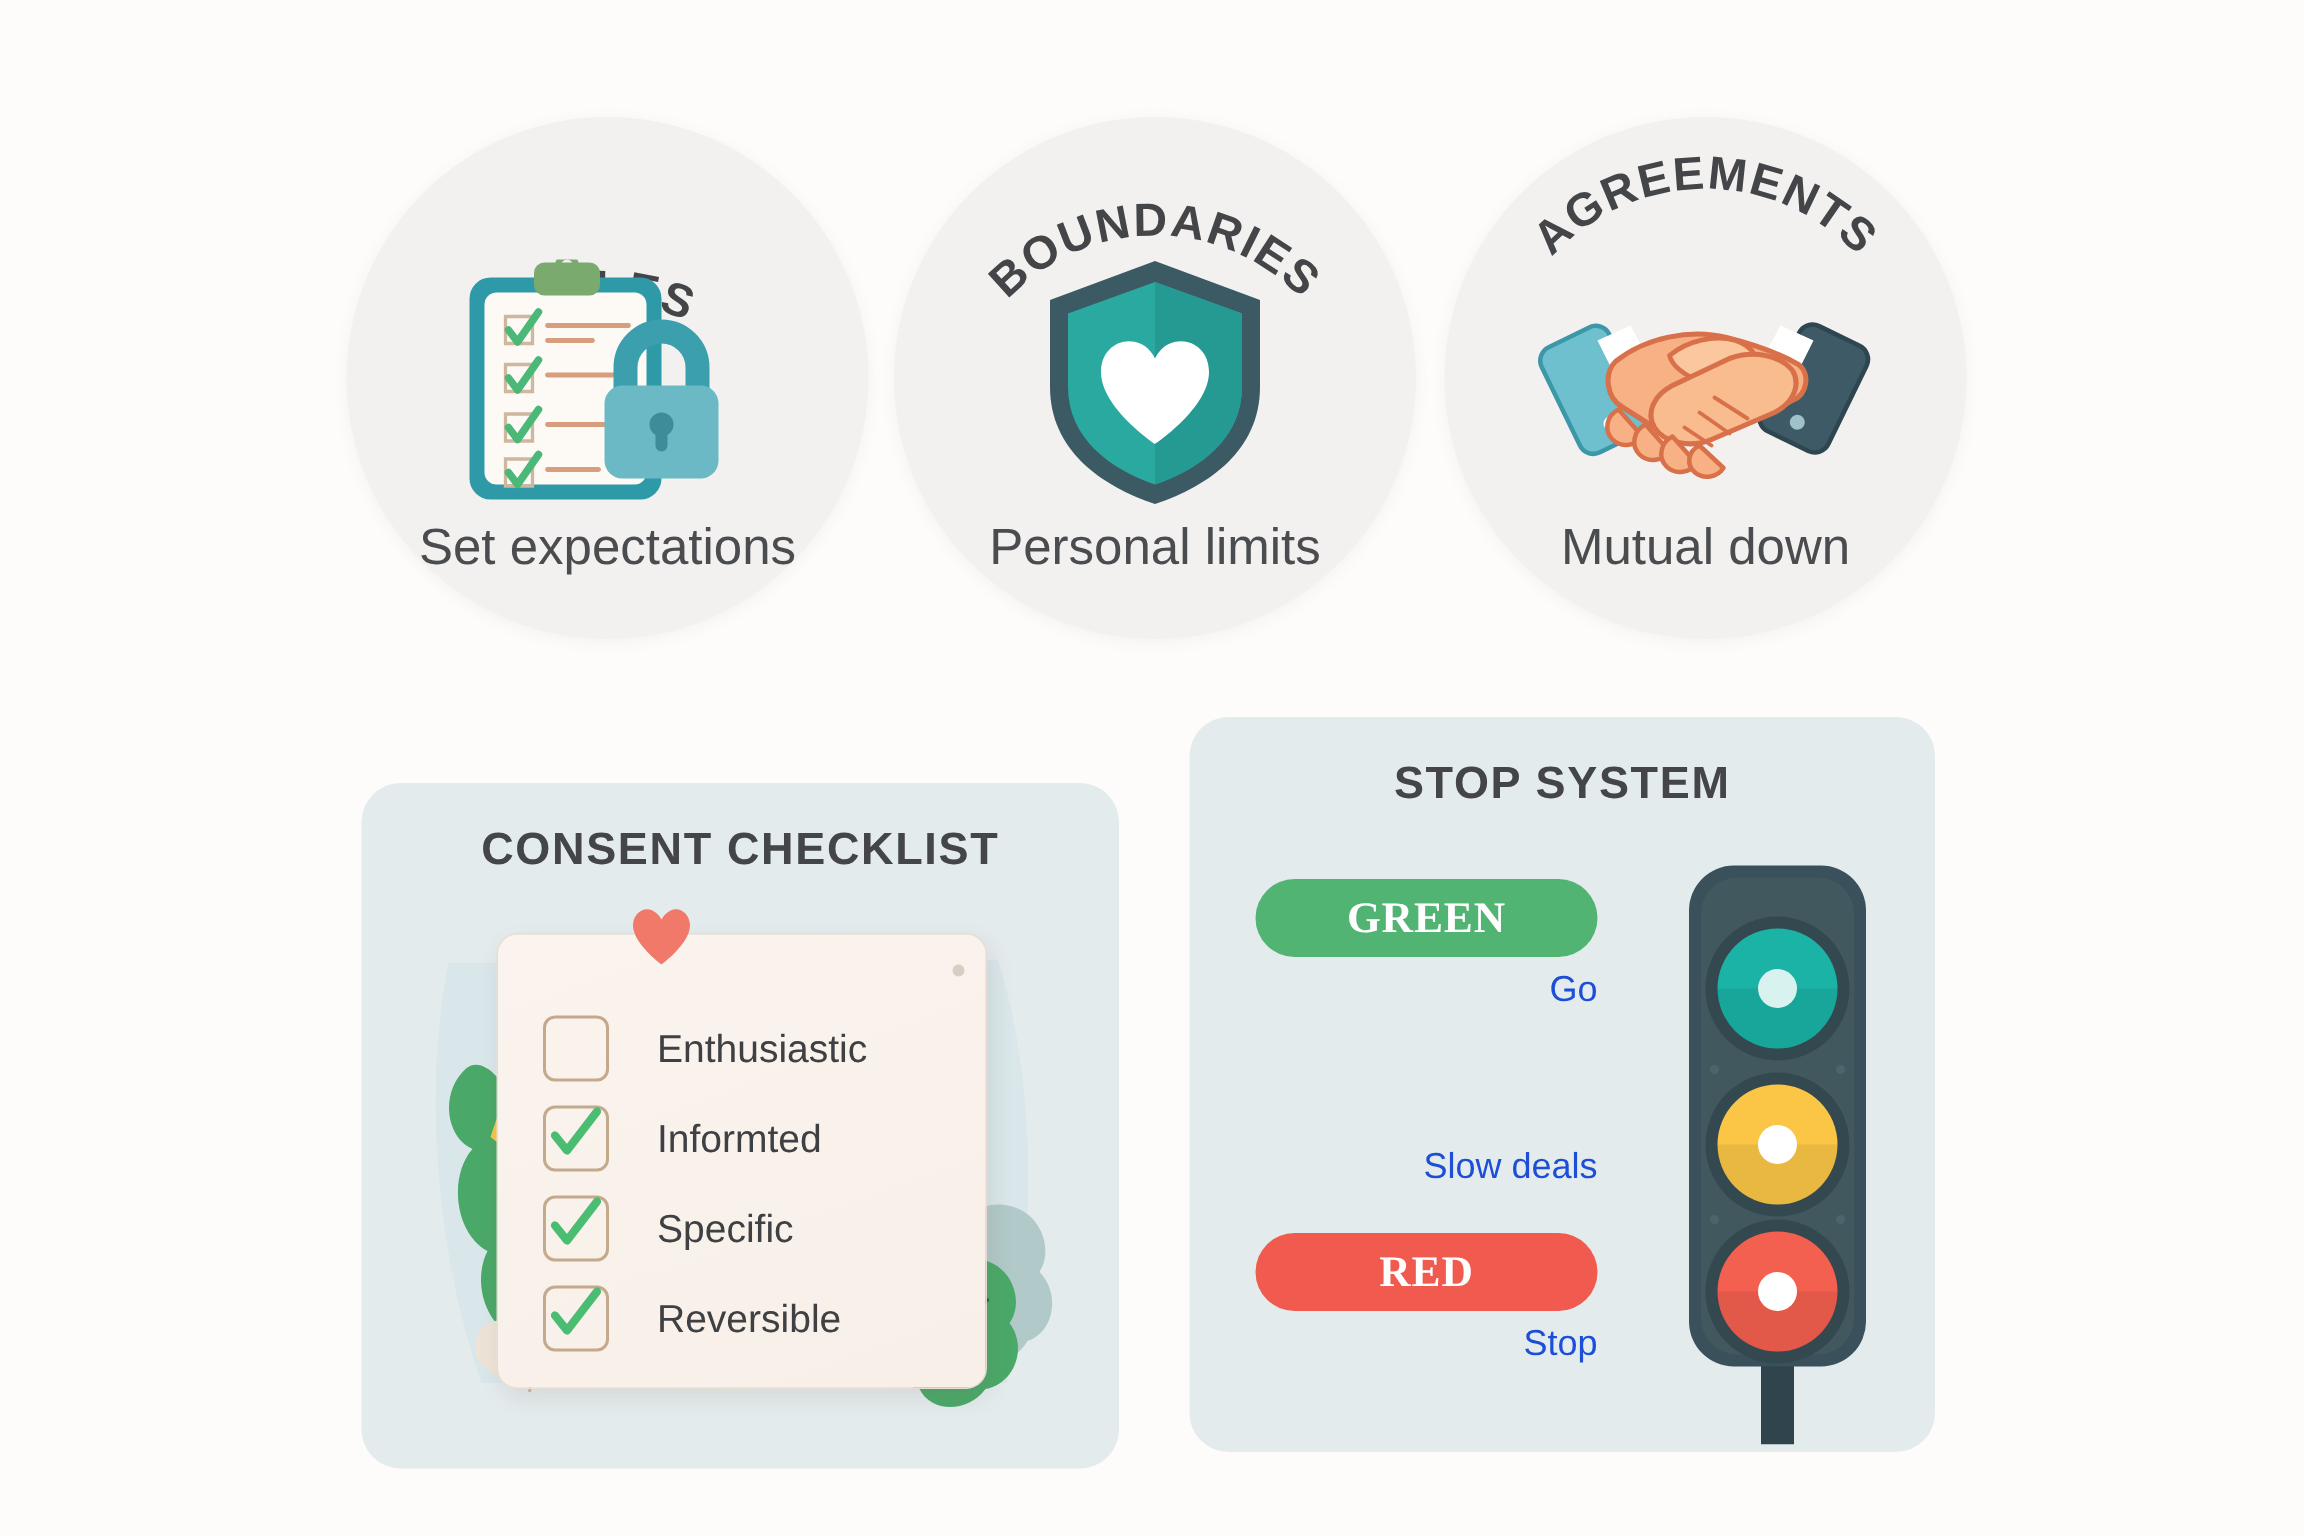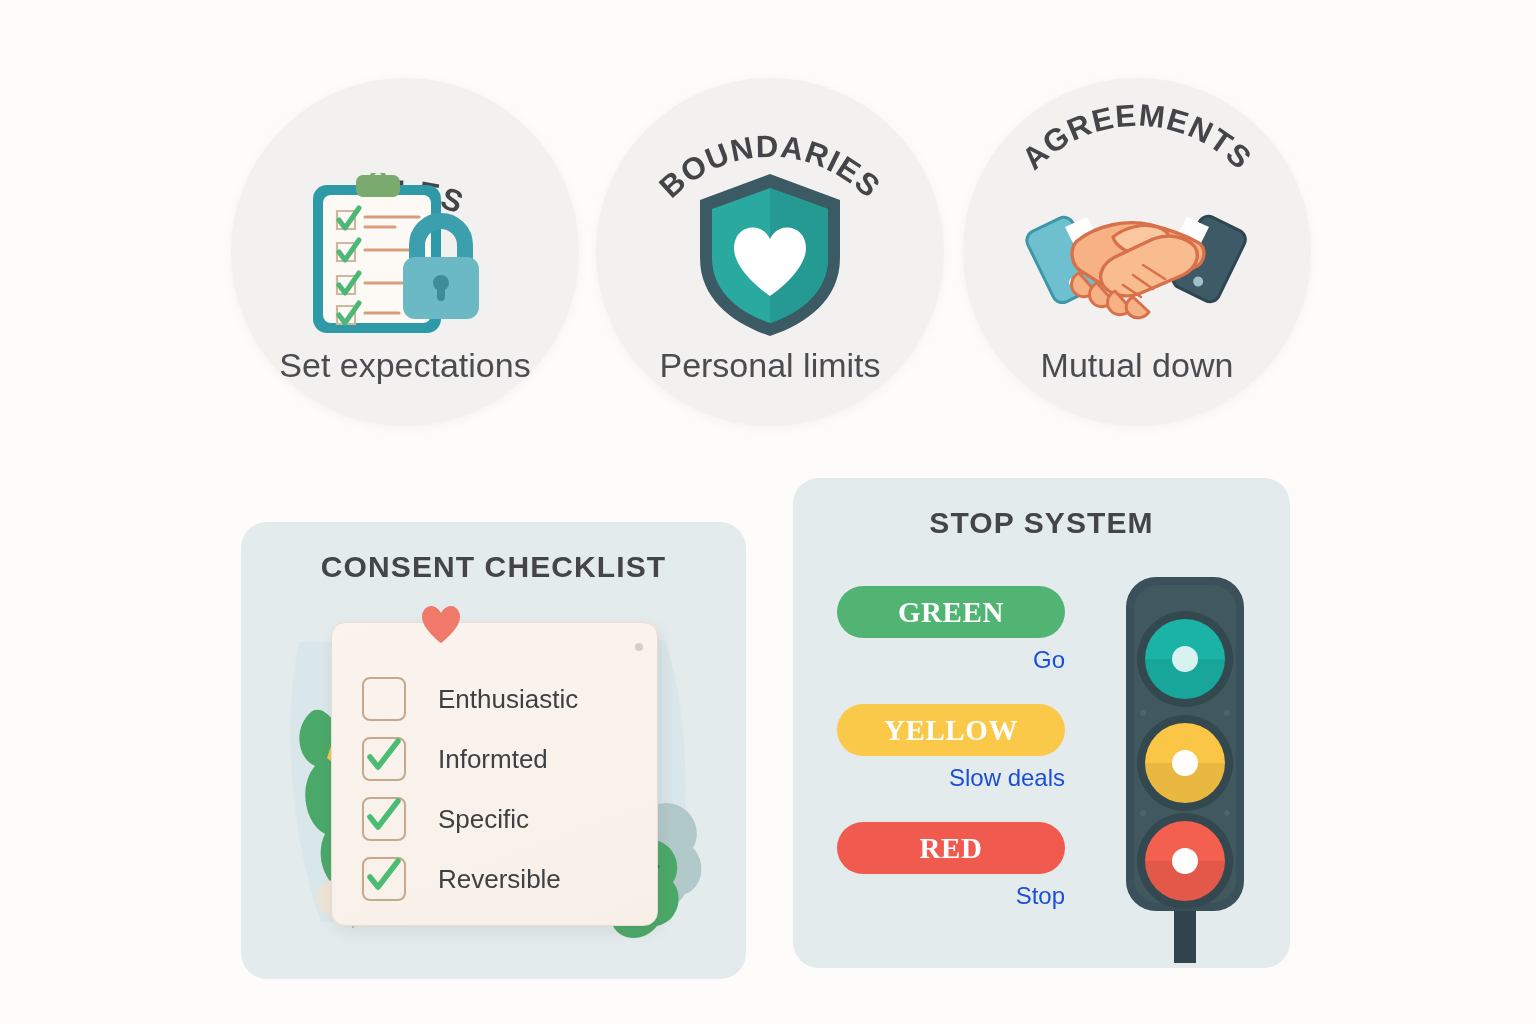--- a/index.html
+++ b/index.html
@@ -394,21 +394,20 @@
     </div>
   </div>
 
   <div class="panel panel-right panel-overflow">
 
     <div class="panel-title">STOP SYSTEM</div>
 
     <div class="pill p-green">GREEN</div>
     <div class="pill-sub s-green">Go</div>
 
-    <div class="pill p-yellow">YELLOW</div>
     <div class="pill-sub s-yellow">Slow deals</div>
 
     <div class="pill p-red">RED</div>
     <div class="pill-sub s-red">Stop</div>
 
     <svg class="traffic-light" viewBox="0 0 150 390">
 
       <rect x="64" y="330" width="22" height="60" fill="#2f444d"></rect>
 
       <rect x="16" y="4" width="118" height="334" rx="30" fill="#3a515b"></rect>

